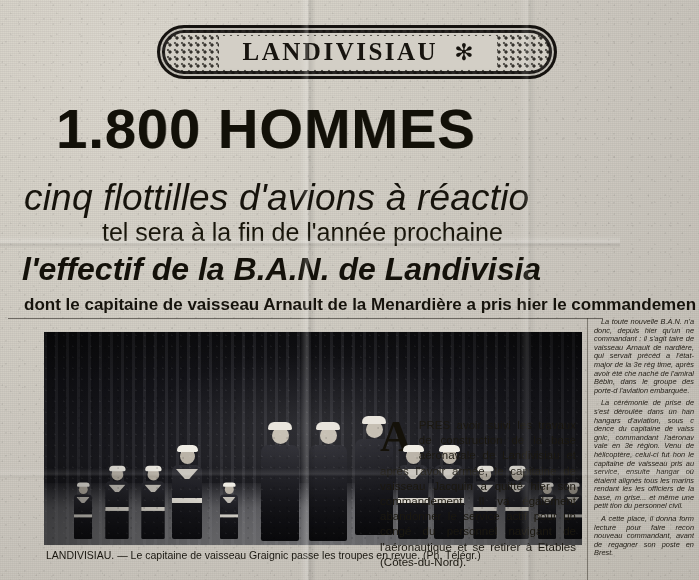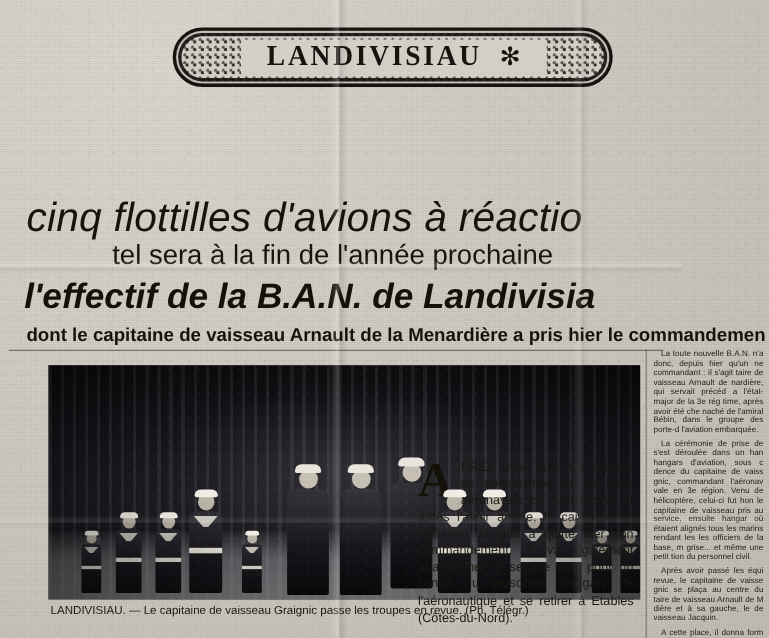--- a/index.html
+++ b/index.html
@@ -306,20 +306,21 @@
     left: 594px;
     top: 318px;
     width: 100px;
     height: 262px;
     font-family: "Liberation Sans", sans-serif;
     font-size: 7.4px;
     line-height: 8.6px;
     color: #201c14;
     text-align: justify;
     overflow: hidden;
+    font-style: italic;
   }
   .right-col p { margin: 0 0 4px 0; text-indent: 7px; }
 
   .col-sep {
     position: absolute;
     left: 587px;
     top: 318px;
     width: 1px;
     height: 262px;
     background: rgba(35,30,22,.45);
@@ -353,20 +354,21 @@
   <div class="grain"></div>
 
   <div class="badge-wrap">
     <div class="badge"></div>
     <div class="badge-inner">
       <span class="badge-title">LANDIVISIAU</span>
       <span class="badge-star">✻</span>
     </div>
   </div>
 
+  <div class="h1">1.800 HOMMES</div>
   <div class="h2">cinq flottilles d'avions à réactio</div>
   <div class="h3">tel sera à la fin de l'année prochaine</div>
   <div class="h4">l'effectif de la B.A.N. de Landivisia</div>
   <div class="h5">dont le capitaine de vaisseau Arnault de la Menardière a pris hier le commandemen</div>
 
   <div class="rule"></div>
   <div class="col-sep"></div>
 
   <div class="photo">
     <div class="ph-bg-stripes"></div>
@@ -489,21 +491,20 @@
   </div>
 
   <div class="drop-col">
     <span class="dropcap">A</span>
     <span>PRES avoir suivi les travaux de construction de la base aéronavale de Landivisiau et après l'avoir armée, le capitaine de vaisseau Jacquin a quitté hier son commandement. Il va également abandonner le service actif pour un congé du personnel navigant de l'aéronautique et se retirer à Etables (Côtes-du-Nord).</span>
   </div>
 
   <div class="right-col">
     <p>La toute nouvelle B.A.N. n'a donc, depuis hier qu'un ne commandant : il s'agit taire de vaisseau Arnault de nardière, qui servait précéd a l'état-major de la 3e rég time, après avoir été che naché de l'amiral Bébin, dans le groupe des porte-d l'aviation embarquée.</p>
     <p>La cérémonie de prise de s'est déroulée dans un han hangars d'aviation, sous c dence du capitaine de vaiss gnic, commandant l'aéronav vale en 3e région. Venu de hélicoptère, celui-ci fut hon le capitaine de vaisseau pris au service, ensuite hangar où étaient alignés tous les marins rendant les les officiers de la base, m grise... et même une petit tion du personnel civil.</p>
-    <p>Après avoir passé les équi revue, le capitaine de vaisse gnic se plaça au centre du taire de vaisseau Arnault de M dière et à sa gauche, le de vaisseau Jacquin.</p>
     <p>A cette place, il donna form lecture pour faire recon nouveau commandant, avant de regagner son poste en Brest.</p>
 
   </div>
 
   <div class="crease c1"></div>
   <div class="crease c2"></div>
   <div class="hcrease h1"></div>
   <div class="hcrease h2"></div>
 </div>
 

